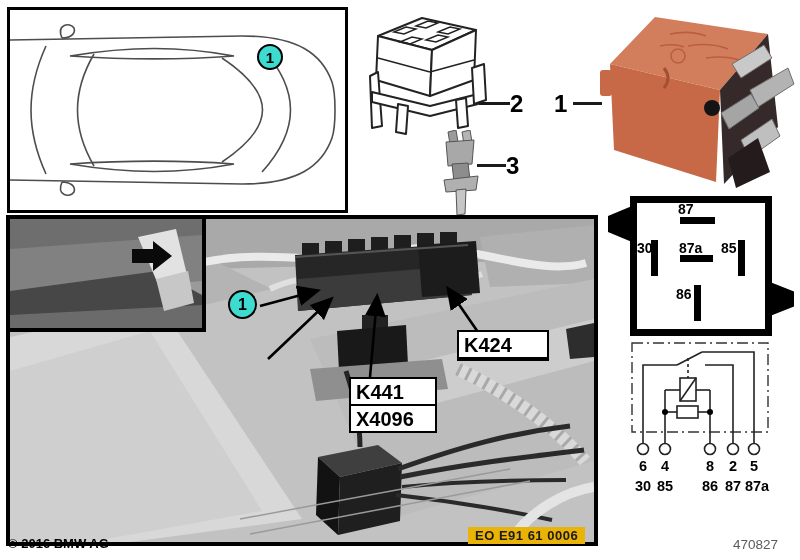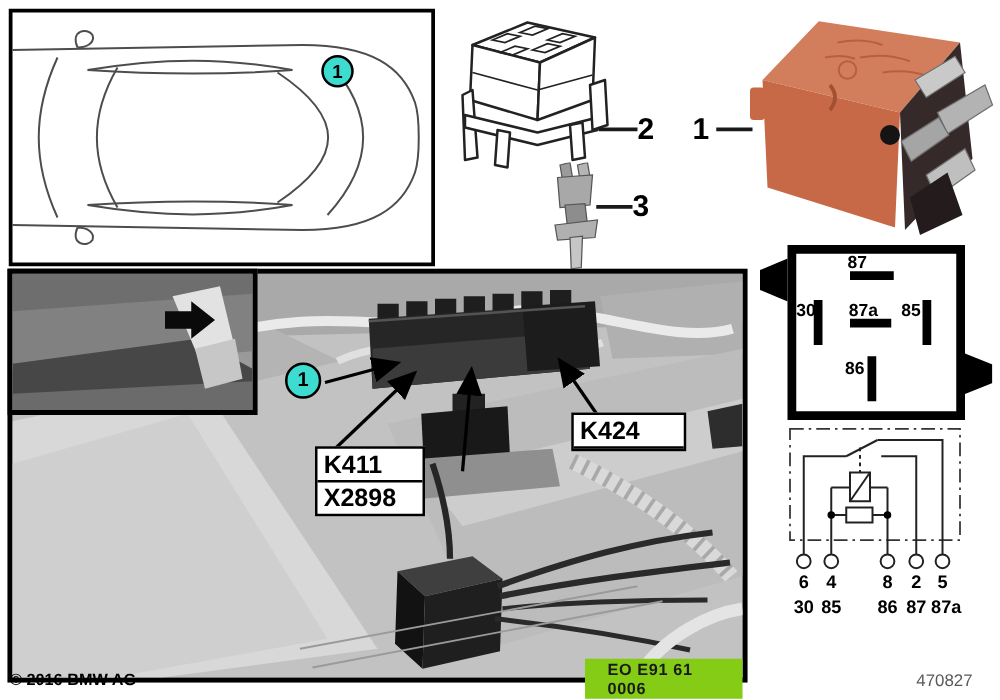--- a/index.html
+++ b/index.html
@@ -19,22 +19,22 @@
   .pin-label{position:absolute;font-weight:bold;font-size:14px;line-height:14px;}
   .pin-bar{position:absolute;background:#000;}
   
   .term{position:absolute;transform:translateX(-50%);font-weight:bold;font-size:14.5px;line-height:14px;}
   
   #photo{left:6px;top:215px;width:592px;height:331px;border:4px solid #000;background:#c2c2c2;box-sizing:border-box;overflow:visible;}
   #inset{left:-4px;top:-4px;width:200px;height:117px;border:4px solid #000;background:#8f8f8f;box-sizing:border-box;z-index:25;}
   .klabel{position:absolute;background:#fff;border:2px solid #000;z-index:28;margin-left:19px;}
   .klabel div{padding:1px 4px 0 5px;font-weight:bold;font-size:20px;line-height:24px;}
   .klabel div:first-child{border-bottom:2px solid #000;}
-  #eobox{position:absolute;background:#84cc16;color:#1a1a1a;font-size:13px;font-weight:bold;
-         padding:1px 18px;z-index:26;letter-spacing:0.5px;}
+  #eobox{position:absolute;background:#eab308;color:#1a1a1a;font-size:13px;font-weight:bold;
+         padding:1px 7px;z-index:26;letter-spacing:0.5px;}
   #copyright{left:8px;top:536px;font-size:13px;font-weight:bold;z-index:40;}
   #docnum{left:733px;top:537px;font-size:13.5px;color:#5a5a5a;z-index:40;text-align:right;}
 </style>
 </head>
 <body>
 
 <div id="canvas">
 
   <div class="abs frame" style="left:7px;top:7px;width:341px;height:206px;">
     <svg width="335" height="200" viewBox="0 0 335 200">
@@ -247,23 +247,23 @@
         <polygon points="0,72 148,52 192,76 192,109 0,109" fill="#474747"></polygon>
         <polygon points="0,96 192,86 192,109 0,109" fill="#6b6b6b"></polygon>
         <polygon points="128,18 166,10 178,60 150,70" fill="#e2e2e2"></polygon>
         <polygon points="146,60 178,52 184,84 154,92" fill="#c7c7c7"></polygon>
         <polygon points="122,30 143,30 143,22 162,37 143,52 143,44 122,44" fill="#0a0a0a"></polygon>
       </svg>
     </div>
 
     <div class="callout" style="position:absolute;left:218px;top:71px;width:29px;height:29px;font-size:16px;">1</div>
 
-    <div class="klabel" style="left:223px;top:138px;width:84px;">
-      <div>K411</div>
-      <div>X2898</div>
+    <div class="klabel" style="left:320px;top:158px;width:84px;">
+      <div>K441</div>
+      <div>X4096</div>
     </div>
     <div class="klabel" style="left:428px;top:111px;width:88px;">
       <div>K424</div>
     </div>
 
     <div id="eobox" style="left:458px;top:308px;">EO E91 61 0006</div>
   </div>
 
   <div class="abs" id="copyright">© 2016 BMW AG</div>
   <div class="abs" id="docnum">470827</div>

